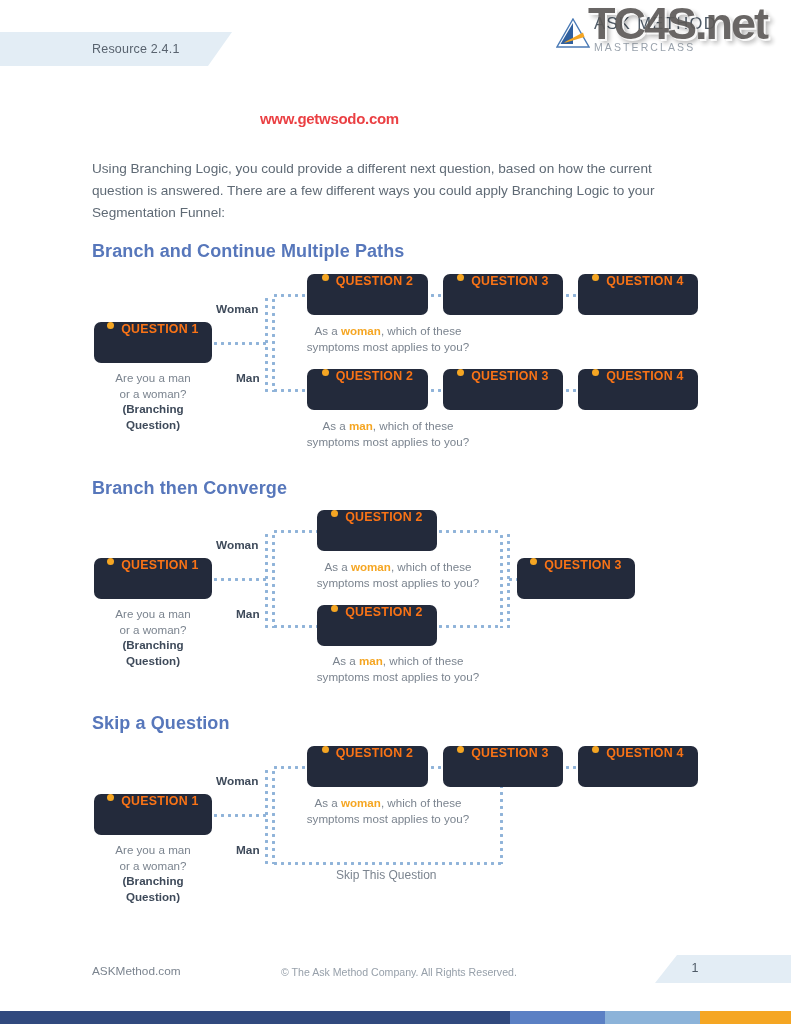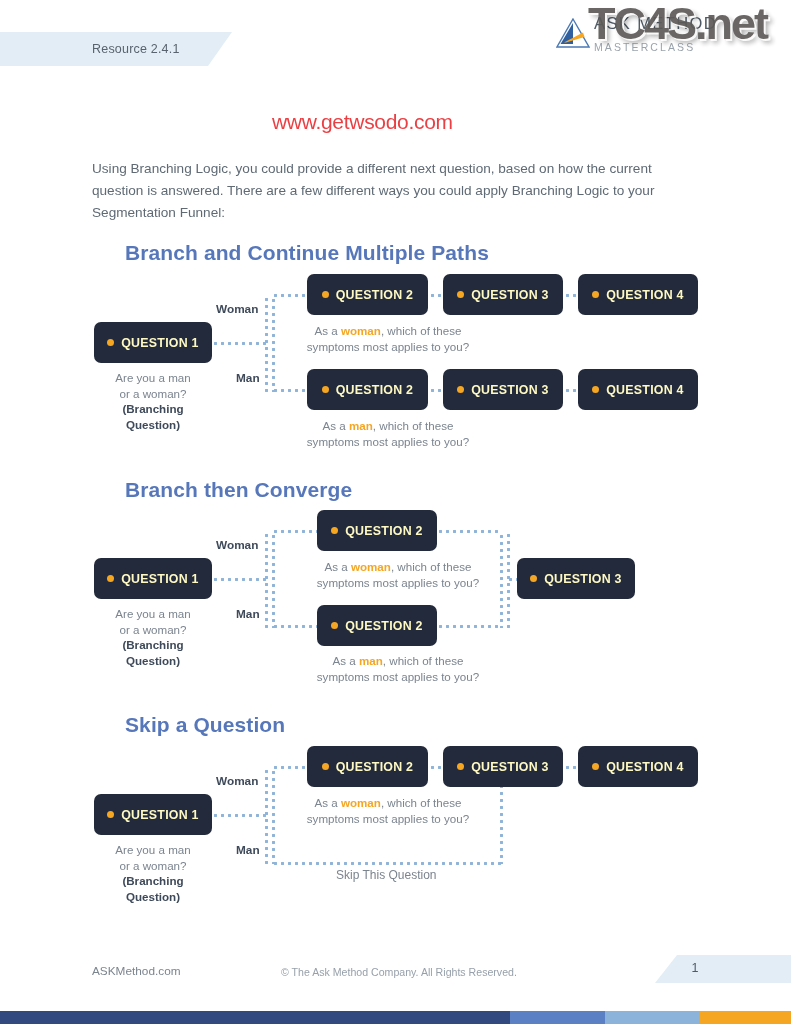--- a/index.html
+++ b/index.html
@@ -35,29 +35,29 @@
   
   .title{
     position:absolute;left:92px;top:104px;width:640px;
     font-size:31px;font-weight:bold;color:#31497e;letter-spacing:-.2px;
   }
   .intro{
     position:absolute;left:92px;top:158px;width:600px;
     font-size:13.6px;line-height:22px;color:#5f6a75;
   }
   .sec-title{
-    position:absolute;font-size:21px;font-weight:bold;color:#5777bb;
-    letter-spacing:.1px;white-space:nowrap;margin-left:33px;
+    position:absolute;font-size:18px;font-weight:bold;color:#5777bb;
+    letter-spacing:.1px;white-space:nowrap;
   }
 
   
   .qbox{
     position:absolute;background:#232a3b;border-radius:7px;
-    display:flex;align-items:center;justify-content:center;
-    color:#fef9c3;font-size:12.4px;font-weight:bold;letter-spacing:.25px;
+    display:flex;justify-content:center;
+    color:#f97316;font-size:12.4px;font-weight:bold;letter-spacing:.25px;
     white-space:nowrap;
   }
   .qbox .dot{
     width:7px;height:7px;border-radius:50%;background:#f5a623;
     margin-right:7px;flex:none;
   }
   .cap{
     position:absolute;font-size:11.6px;line-height:15.5px;color:#7b848f;
     text-align:center;
   }
@@ -91,22 +91,22 @@
     clip-path:polygon(22px 0, 136px 0, 136px 28px, 0 28px);
   }
   .pg-num{
     position:absolute;left:655px;top:961px;width:80px;text-align:center;
     font-size:12.5px;color:#4e5a66;
   }
   .botbar{position:absolute;left:0;top:1011px;height:13px;}
 
   
   .wm-title{
-    position:absolute;left:272px;top:110px;
-    font-size:21px;font-weight:normal;color:#e8262a;opacity:.88;
+    position:absolute;left:260px;top:110px;
+    font-size:15px;font-weight:bold;color:#e8262a;opacity:.88;
     letter-spacing:-.3px;white-space:nowrap;
   }
   .wm-tc4s{
     position:absolute;left:588px;top:-2px;
     font-size:45px;font-weight:bold;color:#5d5a58;
     letter-spacing:-2px;white-space:nowrap;
     text-shadow:2px 2px 0 rgba(255,255,255,.9), 4px 4px 5px rgba(0,0,0,.35);
     opacity:.92;
   }
   .wm-dlsub{

